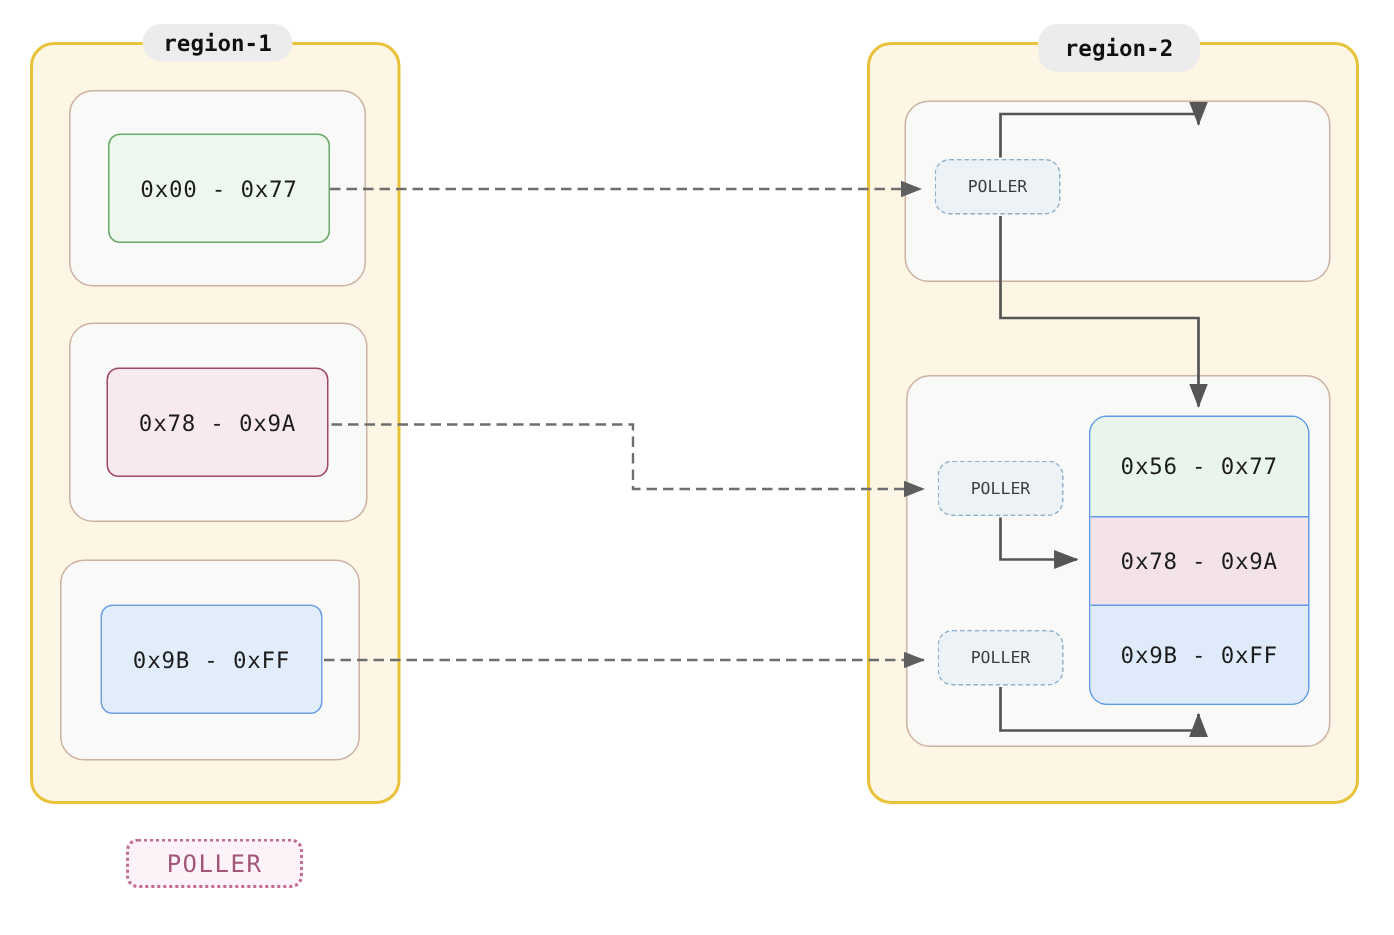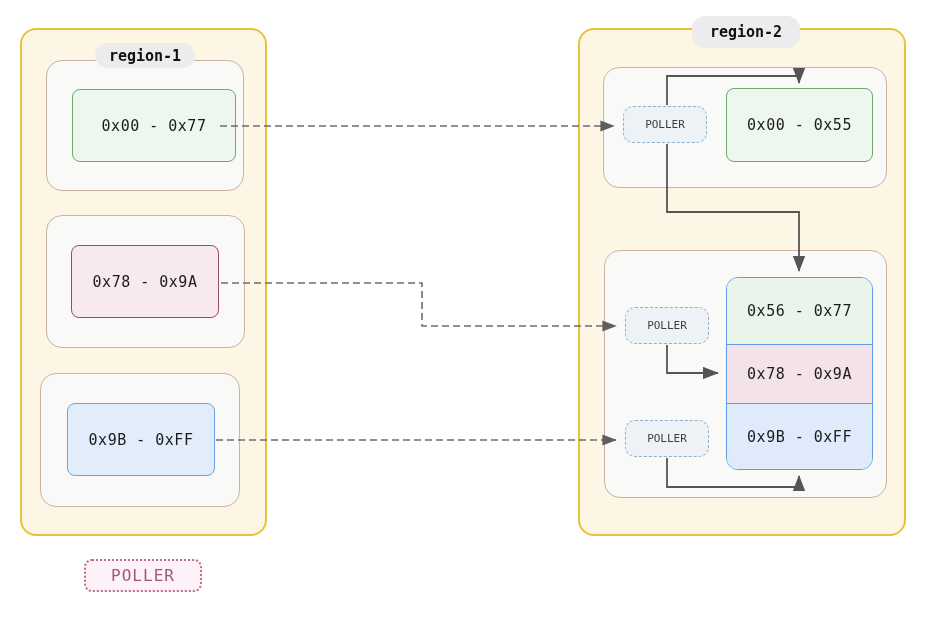--- a/index.html
+++ b/index.html
@@ -74,43 +74,42 @@
     border-radius:8px; z-index:2;
   }
   svg.connectors{position:absolute; left:0; top:0; z-index:4; pointer-events:none;}
 </style>
 </head>
 <body>
 
 <div class="canvas">
 
   <div class="abs region" style="left:20px; top:28px; width:247px; height:508px;"></div>
-  <div class="abs region-label" style="left:95px; top:16px; width:100px; height:25px;margin-top:27px;">region-1</div>
+  <div class="abs region-label" style="left:95px; top:16px; width:100px; height:25px;">region-1</div>
 
   <div class="abs subbox" style="left:46px; top:60px; width:198px; height:131px;"></div>
   <div class="abs subbox" style="left:46px; top:215px; width:199px; height:133px;"></div>
   <div class="abs subbox" style="left:40px; top:373px; width:200px; height:134px;"></div>
 
-  <div class="abs leaf green" style="left:72px; top:89px; width:164px; height:73px;">0x00 - 0x77</div>
+  <div class="abs leaf green" style="left:72px; top:89px; width:148px; height:73px;">0x00 - 0x77</div>
   <div class="abs leaf pink" style="left:71px; top:245px; width:148px; height:73px;">0x78 - 0x9A</div>
   <div class="abs leaf blue" style="left:67px; top:403px; width:148px; height:73px;">0x9B - 0xFF</div>
 
   <div class="abs badge" style="left:84px; top:559px; width:118px; height:33px;">POLLER</div>
 
   <div class="abs region" style="left:578px; top:28px; width:328px; height:508px;"></div>
   <div class="abs region-label" style="left:692px; top:16px; width:108px; height:32px;">region-2</div>
 
   <div class="abs subbox" style="left:603px; top:67px; width:284px; height:121px;"></div>
   <div class="abs subbox" style="left:604px; top:250px; width:283px; height:248px;"></div>
 
   <div class="abs poller" style="left:623px; top:106px; width:84px; height:37px;">POLLER</div>
   <div class="abs poller" style="left:625px; top:307px; width:84px; height:37px;">POLLER</div>
   <div class="abs poller" style="left:625px; top:420px; width:84px; height:37px;">POLLER</div>
 
-  <div class="abs leaf green" style="left:726px; top:88px; width:147px; height:74px;">0x00 - 0x55</div>
 
   <div class="abs stack" style="left:726px; top:277px; width:147px; height:193px;">
     <div class="row green">0x56 - 0x77</div>
     <div class="row pink">0x78 - 0x9A</div>
     <div class="row blue">0x9B - 0xFF</div>
   </div>
 
 
   <svg class="connectors" width="929" height="623" viewBox="0 0 929 623">
     <defs>

